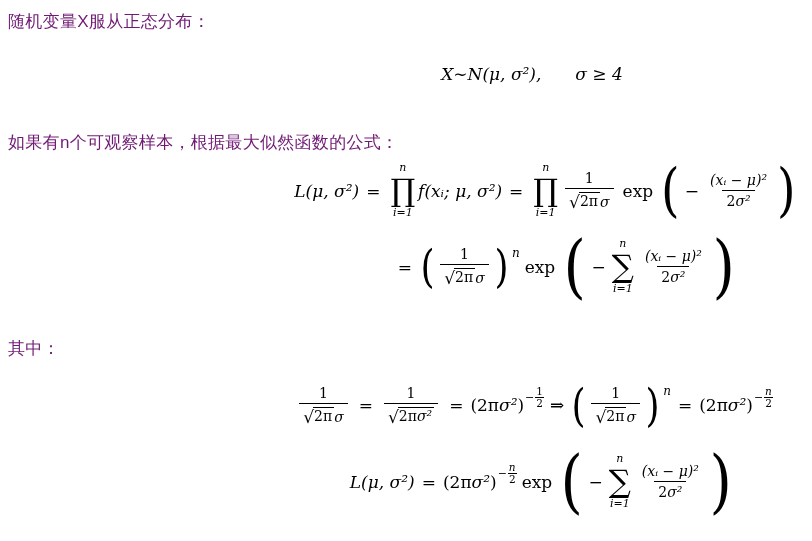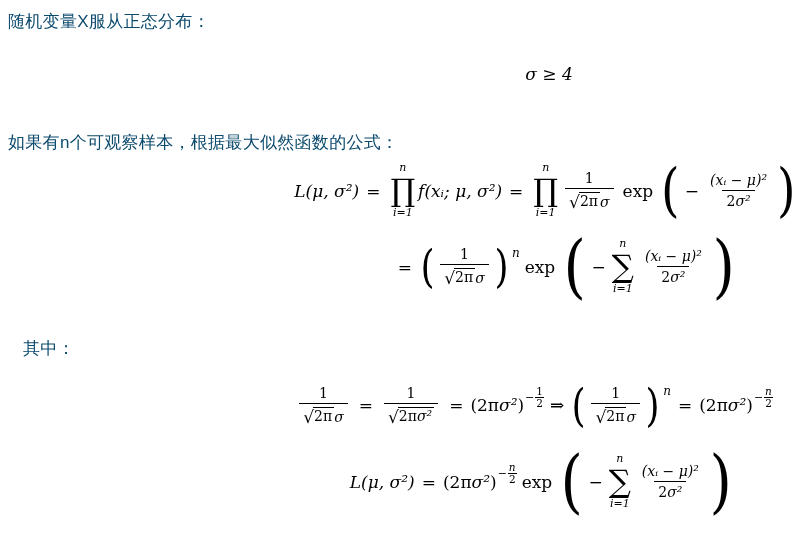--- a/index.html
+++ b/index.html
@@ -3,21 +3,21 @@
 <meta charset="utf-8">
 <style>
   html,body{margin:0;padding:0;}
   body{
     width:812px;height:541px;position:relative;overflow:hidden;
     background:#ffffff;color:#000000;
     font-family:"Liberation Sans",sans-serif;
   }
   
   .cjk{
-    position:absolute;left:8px;font-size:17px;line-height:21px;color:#0c4a6e;
+    position:absolute;left:8px;font-size:17px;line-height:21px;color:#701a75;
     font-family:"Liberation Sans",sans-serif;letter-spacing:.3px;white-space:nowrap;
   }
   
   .mrow{
     position:absolute;left:0;width:100%;
     display:flex;align-items:center;justify-content:center;
     font-family:"DejaVu Serif",serif;font-size:17px;color:#000;white-space:nowrap;
   }
   .it{font-style:italic;}
   .up{font-style:normal;}
@@ -46,34 +46,35 @@
   .supn{font-size:12px;font-style:italic;position:relative;top:-14px;margin-left:2px;}
   
   .sup{display:inline-flex;align-items:center;position:relative;top:-8px;margin-left:1px;font-size:11px;font-style:normal;}
   .tf{display:inline-flex;flex-direction:column;align-items:center;font-size:10.5px;line-height:1.05;margin-left:1px;}
   .tf .tn{font-style:italic;padding:0 1px;}
   .tf .tnu{font-style:normal;padding:0 1px;}
   .tf .td{border-top:1px solid #000;font-style:normal;padding:0 1px;}
   
   #p1{top:11px;}
   #p2{top:132px;}
-  #p3{top:338px;margin-left:15px;}
+  #p3{top:338px;}
   #f1{top:64px;transform:translateX(126px);}
   #f2a{top:161px;transform:translateX(140px);}
   #f2b{top:237px;transform:translateX(158px);}
   #f3{top:386px;transform:translateX(128px);}
   #f4{top:452px;transform:translateX(136px);}
   .gap{display:inline-block;width:34px;}
 </style>
 </head>
 <body>
 
 <div class="cjk" id="p1">随机变量X服从正态分布：</div>
 
 <div class="mrow" id="f1">
+  <span class="it">X∼N(μ, σ²),</span>
   <span class="gap"></span>
   <span class="it">σ ≥ 4</span>
 </div>
 
 <div class="cjk" id="p2">如果有n个可观察样本，根据最大似然函数的公式：</div>
 
 <div class="mrow" id="f2a">
   <span class="it">L(μ, σ²)</span>
   <span class="eq">=</span>
   <span class="bigop">

